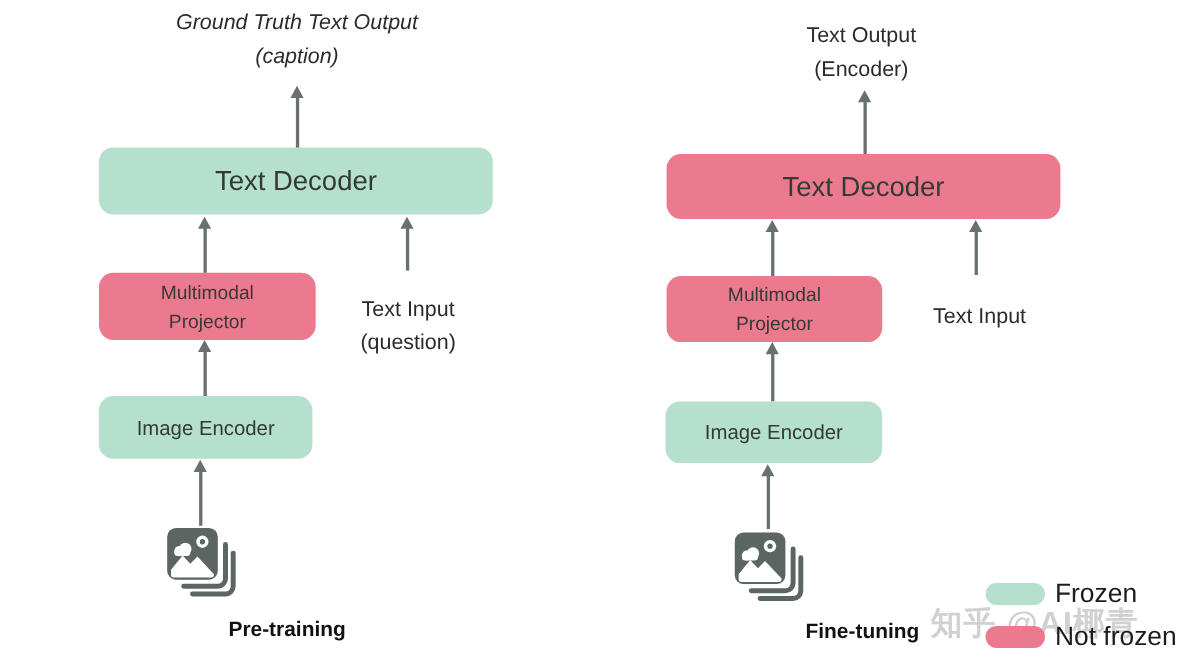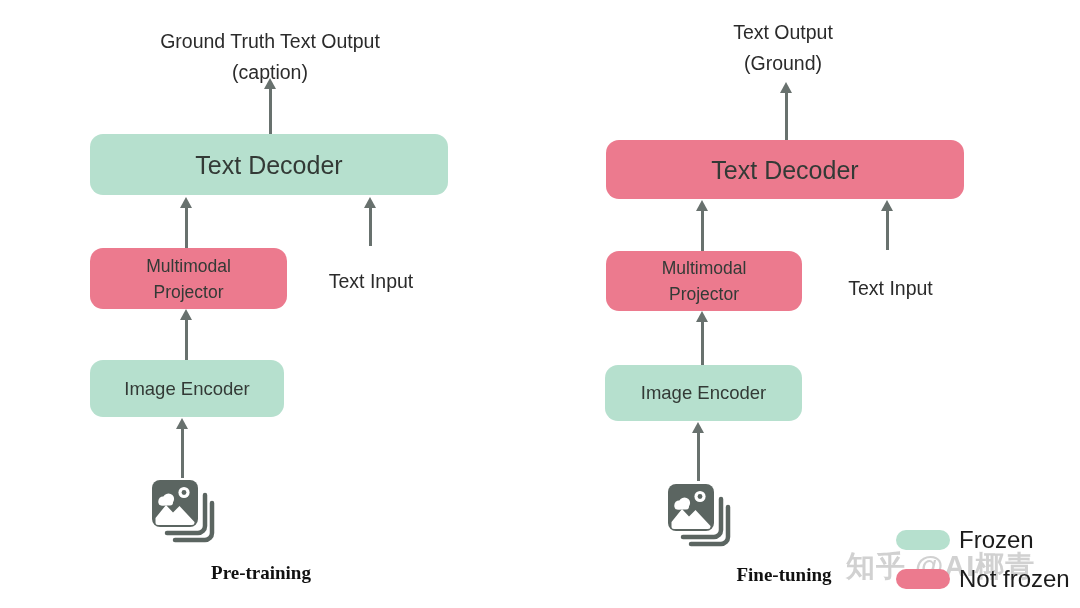--- a/index.html
+++ b/index.html
@@ -17,21 +17,21 @@
 
   
   .arrow{position:absolute;width:3px;background:var(--arrow-gray);}
   .arrow::before{
     content:"";position:absolute;top:-10px;left:-5px;width:0;height:0;
     border-left:6.5px solid transparent;border-right:6.5px solid transparent;
     border-bottom:11px solid var(--arrow-gray);
   }
 
   .center-text{position:absolute;text-align:center;color:#2b2b2b;font-size:19.5px;}
-  .caption{position:absolute;text-align:center;color:#111111;font-size:19px;font-weight:700;font-family:Liberation Serif, serif;}
+  .caption{position:absolute;text-align:center;color:#111111;font-size:19px;font-weight:700;}
 
   .legend-row{position:absolute;display:flex;align-items:center;z-index:3;}
   .pill{width:54px;height:20px;border-radius:10px;z-index:3;}
   .pill[data-state="frozen"]{background:var(--frozen-green);}
   .pill[data-state="not_frozen"]{background:var(--not-frozen-pink);}
   .legend-label{margin-left:9px;font-size:24px;color:#1c1c1c;z-index:1;}
 
   .watermark{
     position:absolute;left:846px;top:547px;z-index:2;
     font-size:29px;font-weight:600;color:#c9c9c9;opacity:.85;letter-spacing:1px;
@@ -39,41 +39,42 @@
   }
   .icon-wrap{position:absolute;width:66px;height:66px;}
 </style>
 </head>
 <body>
 
 <div id="canvas">
 
   <div>
 
-    <div class="center-text" style="left:95px;top:26px;width:350px;line-height:31px;">
+    <div class="center-text" style="left:95px;top:5px;width:350px;line-height:31px;font-style:italic;">
       <div>Ground Truth Text Output</div>
       <div>(caption)</div>
     </div>
 
     <div class="arrow" style="left:269px;top:88px;height:47px;"></div>
 
     <div class="box" style="left:90px;top:134px;width:358px;height:61px;" data-state="frozen">
       <div>Text Decoder</div>
     </div>
 
     <div class="arrow" style="left:185px;top:207px;height:41px;"></div>
     <div class="arrow" style="left:369px;top:207px;height:39px;"></div>
 
     <div class="box" style="left:90px;top:248px;width:197px;height:61px;font-size:17.5px;line-height:26px;" data-state="not_frozen">
       <div>Multimodal</div>
       <div>Projector</div>
     </div>
 
     <div class="center-text" style="left:296px;top:266px;width:150px;line-height:30px;">
       <div>Text Input</div>
+      <div>(question)</div>
     </div>
 
     <div class="arrow" style="left:185px;top:319px;height:41px;"></div>
 
     <div class="box" style="left:90px;top:360px;width:194px;height:57px;font-size:18.5px;" data-state="frozen">
       <div>Image Encoder</div>
     </div>
 
     <div class="arrow" style="left:181px;top:428px;height:50px;"></div>
 
@@ -91,21 +92,21 @@
       </svg>
     </div>
 
     <div class="caption" style="left:171px;top:562px;width:180px;">Pre-training</div>
   </div>
 
   <div>
 
     <div class="center-text" style="left:608px;top:17px;width:350px;line-height:31px;text-align:center;">
       <div>Text Output</div>
-      <div>(Ground)</div>
+      <div>(Encoder)</div>
     </div>
 
     <div class="arrow" style="left:785px;top:92px;height:48px;"></div>
 
     <div class="box" style="left:606px;top:140px;width:358px;height:59px;" data-state="not_frozen">
       <div>Text Decoder</div>
     </div>
 
     <div class="arrow" style="left:701px;top:210px;height:41px;"></div>
     <div class="arrow" style="left:886px;top:210px;height:40px;"></div>

